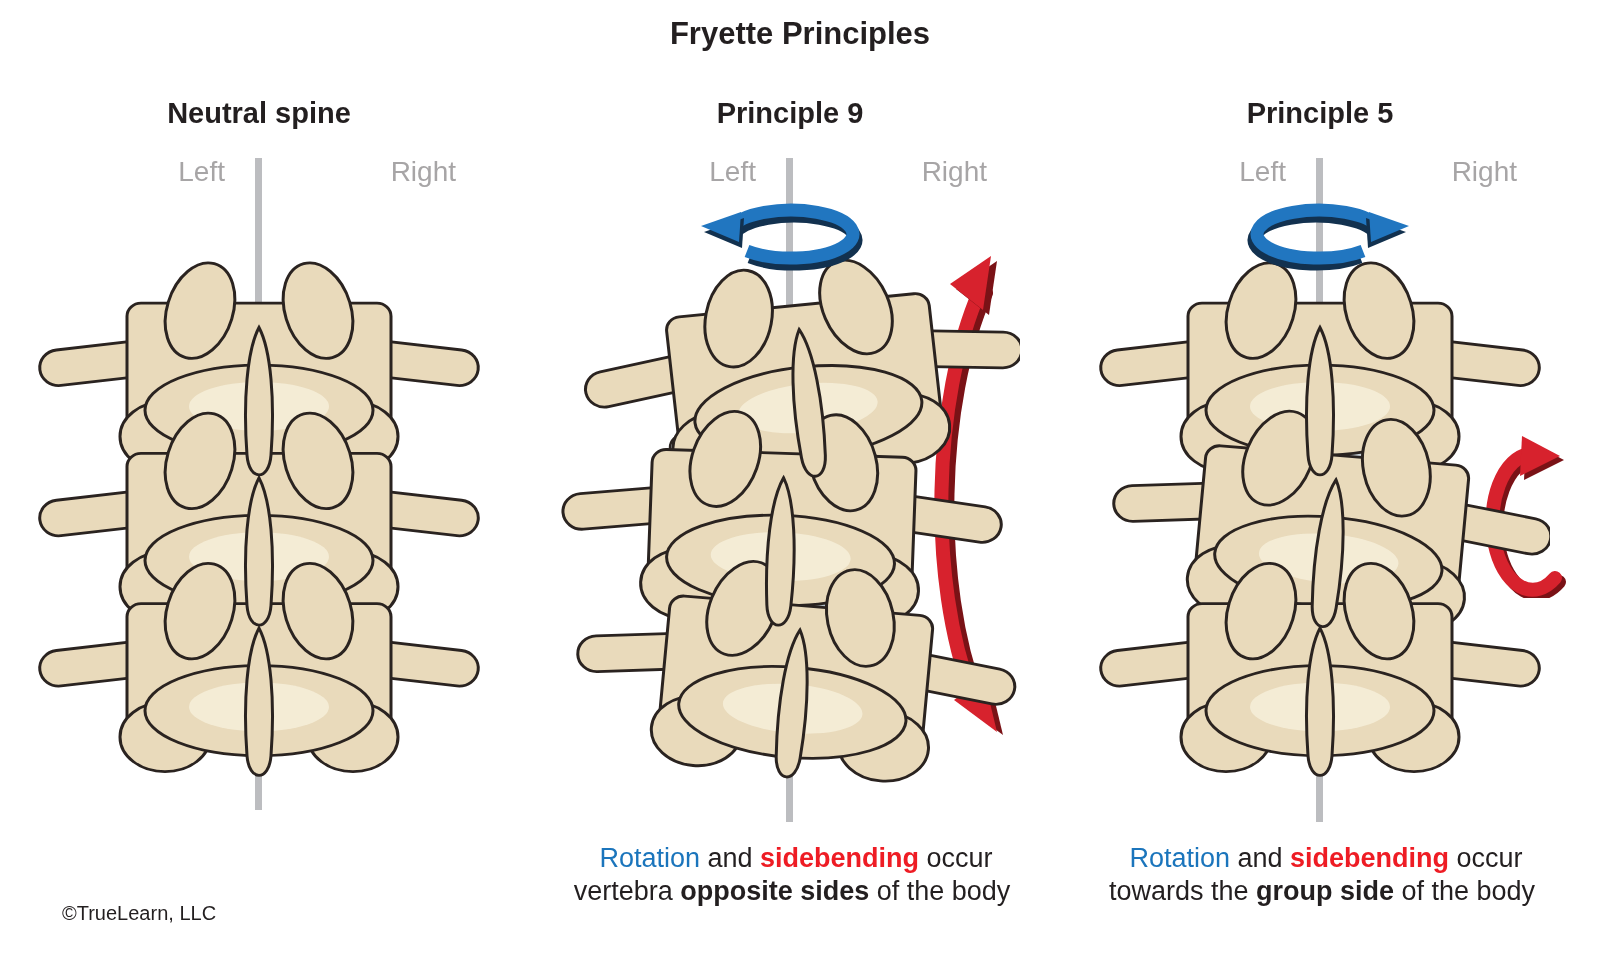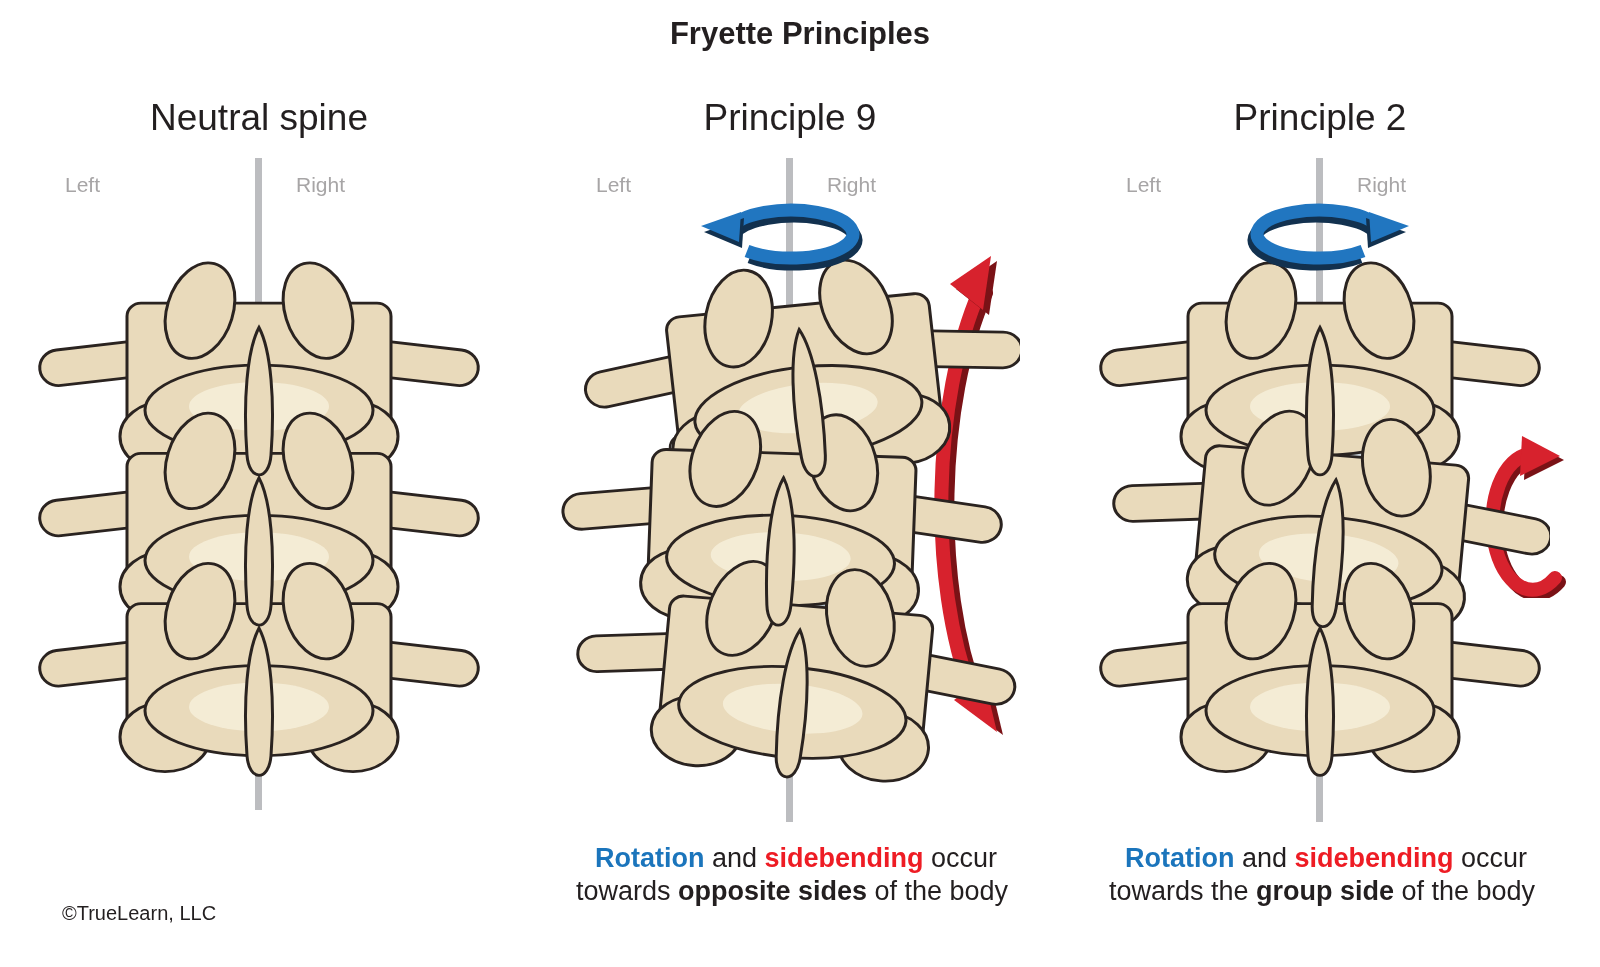--- a/index.html
+++ b/index.html
@@ -1,31 +1,31 @@
 <!DOCTYPE html>
 <html style="--bone: #e9dabb; --bone-light: #f6eed9; --outline: #2a2320; --disc: #ccd5dc; --disc-shadow: #aab4bf; --axis-line: #bcbdc0; --label-gray: #a7a5a6; --text-black: #231f20; --blue: #2176c0; --navy: #12314f; --red: #d7222d; --red-dark: #7a1216; --caption-blue: #1b75bc; --caption-red: #ee1c24;"><head>
 <meta charset="utf-8">
 <style>
   html,body{margin:0;padding:0;background:#ffffff;}
   .page{position:relative;width:1600px;height:967px;background:#fff;overflow:hidden;
         font-family:"Liberation Sans","DejaVu Sans",sans-serif;}
   .abs{position:absolute;}
   .title{top:16px;left:0;width:1600px;text-align:center;font-size:31px;font-weight:700;
          color:var(--text-black);z-index:6;}
-  .col-header{top:97px;width:400px;text-align:center;font-size:37px;font-weight:400;
+  .col-header{top:97px;width:400px;text-align:center;font-size:29px;font-weight:700;
               color:var(--text-black);z-index:6;}
-  .side-label{top:173px;width:160px;text-align:left;font-size:21px;color:var(--label-gray);z-index:6;}
+  .side-label{top:156px;width:160px;text-align:right;font-size:28px;color:var(--label-gray);z-index:6;}
   .axis{top:158px;width:7px;background:var(--axis-line);z-index:1;}
   .spine{top:258px;z-index:3;}
   .rot{top:196px;z-index:4;}
   .sb{z-index:2;}
   .caption{top:842px;width:540px;text-align:center;font-size:27px;line-height:33px;
            color:var(--text-black);z-index:6;}
   .caption .b{font-weight:700;}
-  .caption .blue{color:var(--caption-blue);font-weight:700;margin-left:8px;}
+  .caption .blue{color:var(--caption-blue);font-weight:400;margin-left:8px;}
   .caption .red{color:var(--caption-red);font-weight:700;}
   .copyright{left:62px;top:902px;font-size:20px;color:var(--text-black);z-index:6;text-align:right;}
   
   .bone{fill:var(--bone);stroke:var(--outline);stroke-width:3;}
   .boneshade{fill:var(--bone-light);opacity:.85;}
   .disc{fill:var(--disc);stroke:var(--outline);stroke-width:2.5;}
   .discshade{fill:var(--disc-shadow);opacity:.75;}
   
   .navyarc{stroke:var(--navy);stroke-width:13;fill:none;}
   .bluearc{stroke:var(--blue);stroke-width:13;fill:none;}
@@ -61,21 +61,21 @@
         <rect class="disc" x="98" y="0" width="244" height="30" rx="14"></rect>
         <rect class="discshade" x="106" y="17" width="228" height="9" rx="4.5"></rect>
       </g>
     </defs>
   </svg>
 
   <div class="abs title">Fryette Principles</div>
 
   <div class="abs col-header" style="left:59px">Neutral spine</div>
   <div class="abs col-header" style="left:590px">Principle 9</div>
-  <div class="abs col-header" style="left:1120px">Principle 2</div>
+  <div class="abs col-header" style="left:1120px">Principle 5</div>
 
   <div class="abs side-label" style="left:65px">Left</div>
   <div class="abs side-label" style="left:296px">Right</div>
   <div class="abs side-label" style="left:596px">Left</div>
   <div class="abs side-label" style="left:827px">Right</div>
   <div class="abs side-label" style="left:1126px">Left</div>
   <div class="abs side-label" style="left:1357px">Right</div>
 
   <div class="abs axis" style="left:255px;height:652px"></div>
   <div class="abs axis" style="left:786px;height:664px"></div>
@@ -185,21 +185,21 @@
 
   <svg class="abs sb" style="left:1455px;top:428px" width="160" height="170" viewBox="0 0 160 170">
     <path class="redshadowarc" d="M74,26 A40,68 0 1 0 100,150" transform="translate(4,4)"></path>
     <path class="redarc" d="M74,26 A40,68 0 1 0 100,150"></path>
     <polygon class="redshadowfill" points="109,32 71,12 69,52"></polygon>
     <polygon class="redfill" points="105,28 67,8 65,48"></polygon>
   </svg>
 
   <div class="abs caption" style="left:522px">
     <div><span class="blue">Rotation</span><span> and </span><span class="red">sidebending</span><span> occur</span></div>
-    <div><span>towards </span><span class="b">opposite sides</span><span> of the body</span></div>
+    <div><span>vertebra </span><span class="b">opposite sides</span><span> of the body</span></div>
   </div>
 
   <div class="abs caption" style="left:1052px">
     <div><span class="blue">Rotation</span><span> and </span><span class="red">sidebending</span><span> occur</span></div>
     <div><span>towards the </span><span class="b">group side</span><span> of the body</span></div>
   </div>
 
   <div class="abs copyright">©TrueLearn, LLC</div>
 
 </div>

